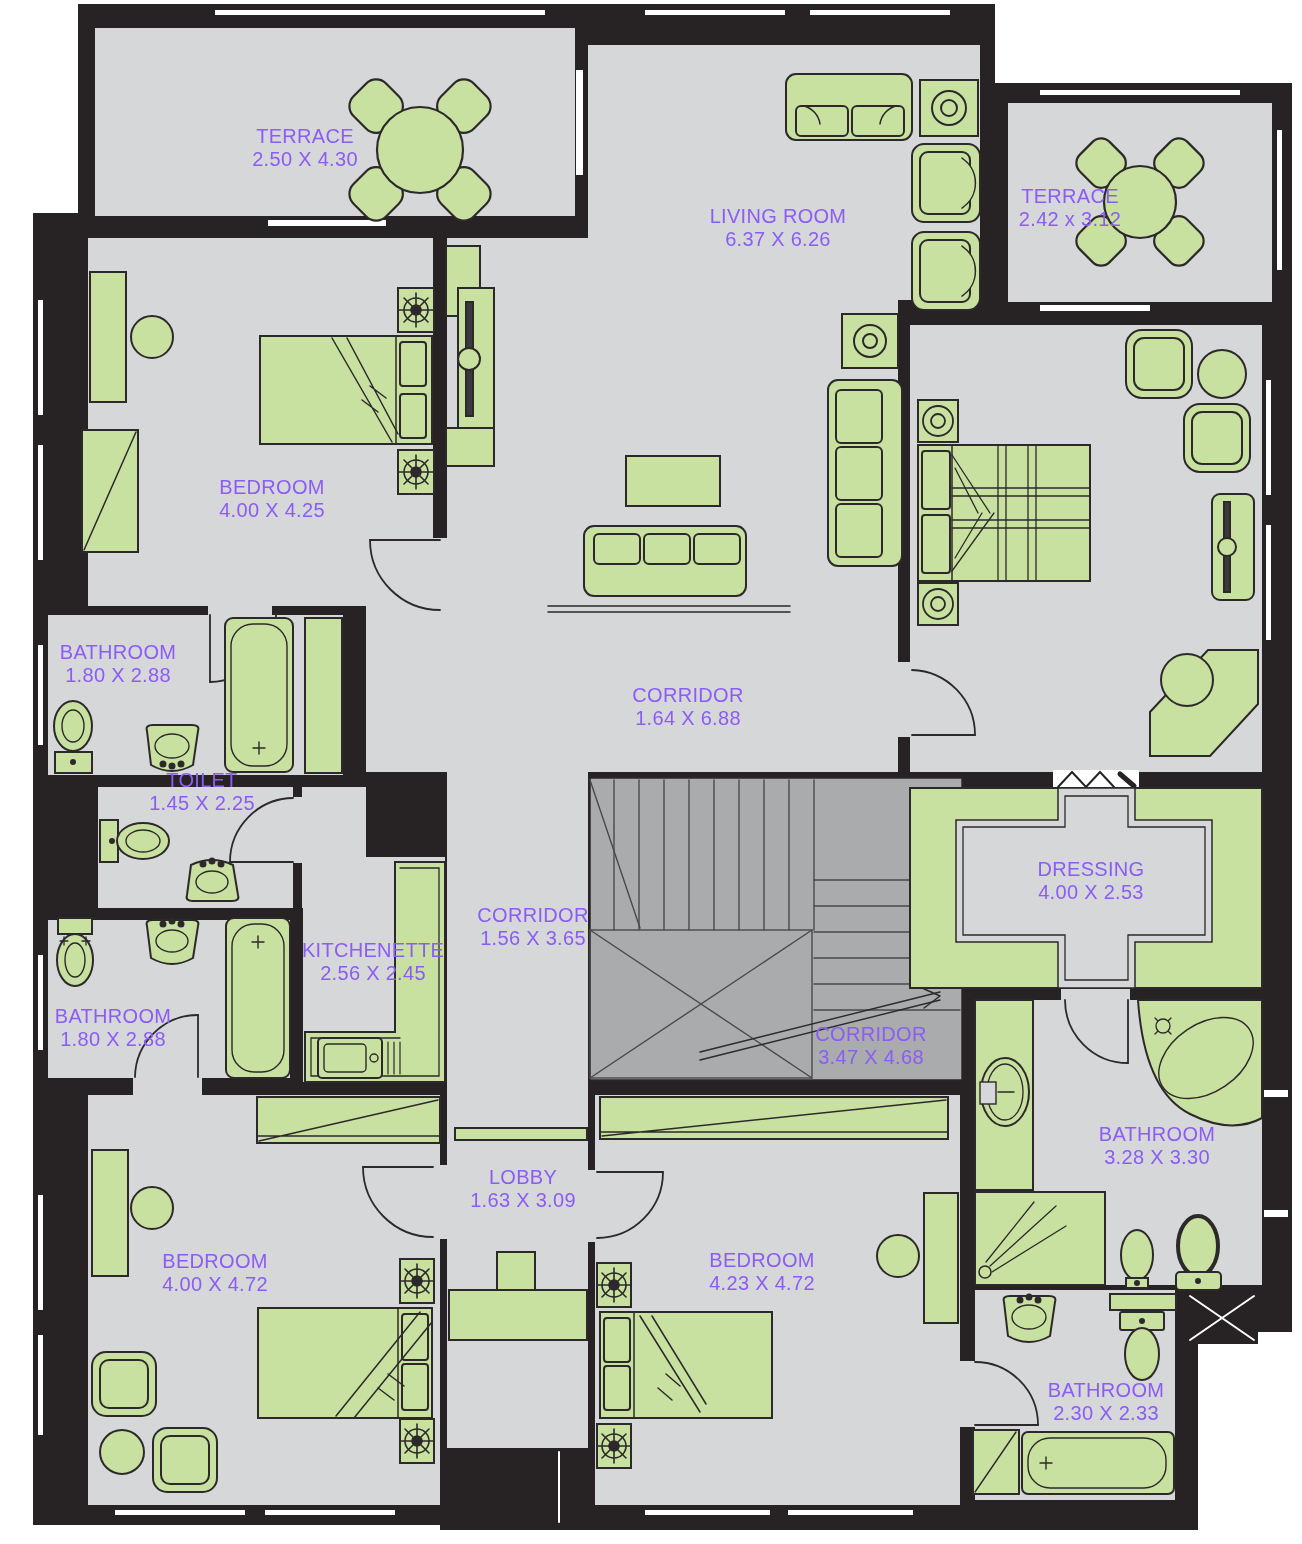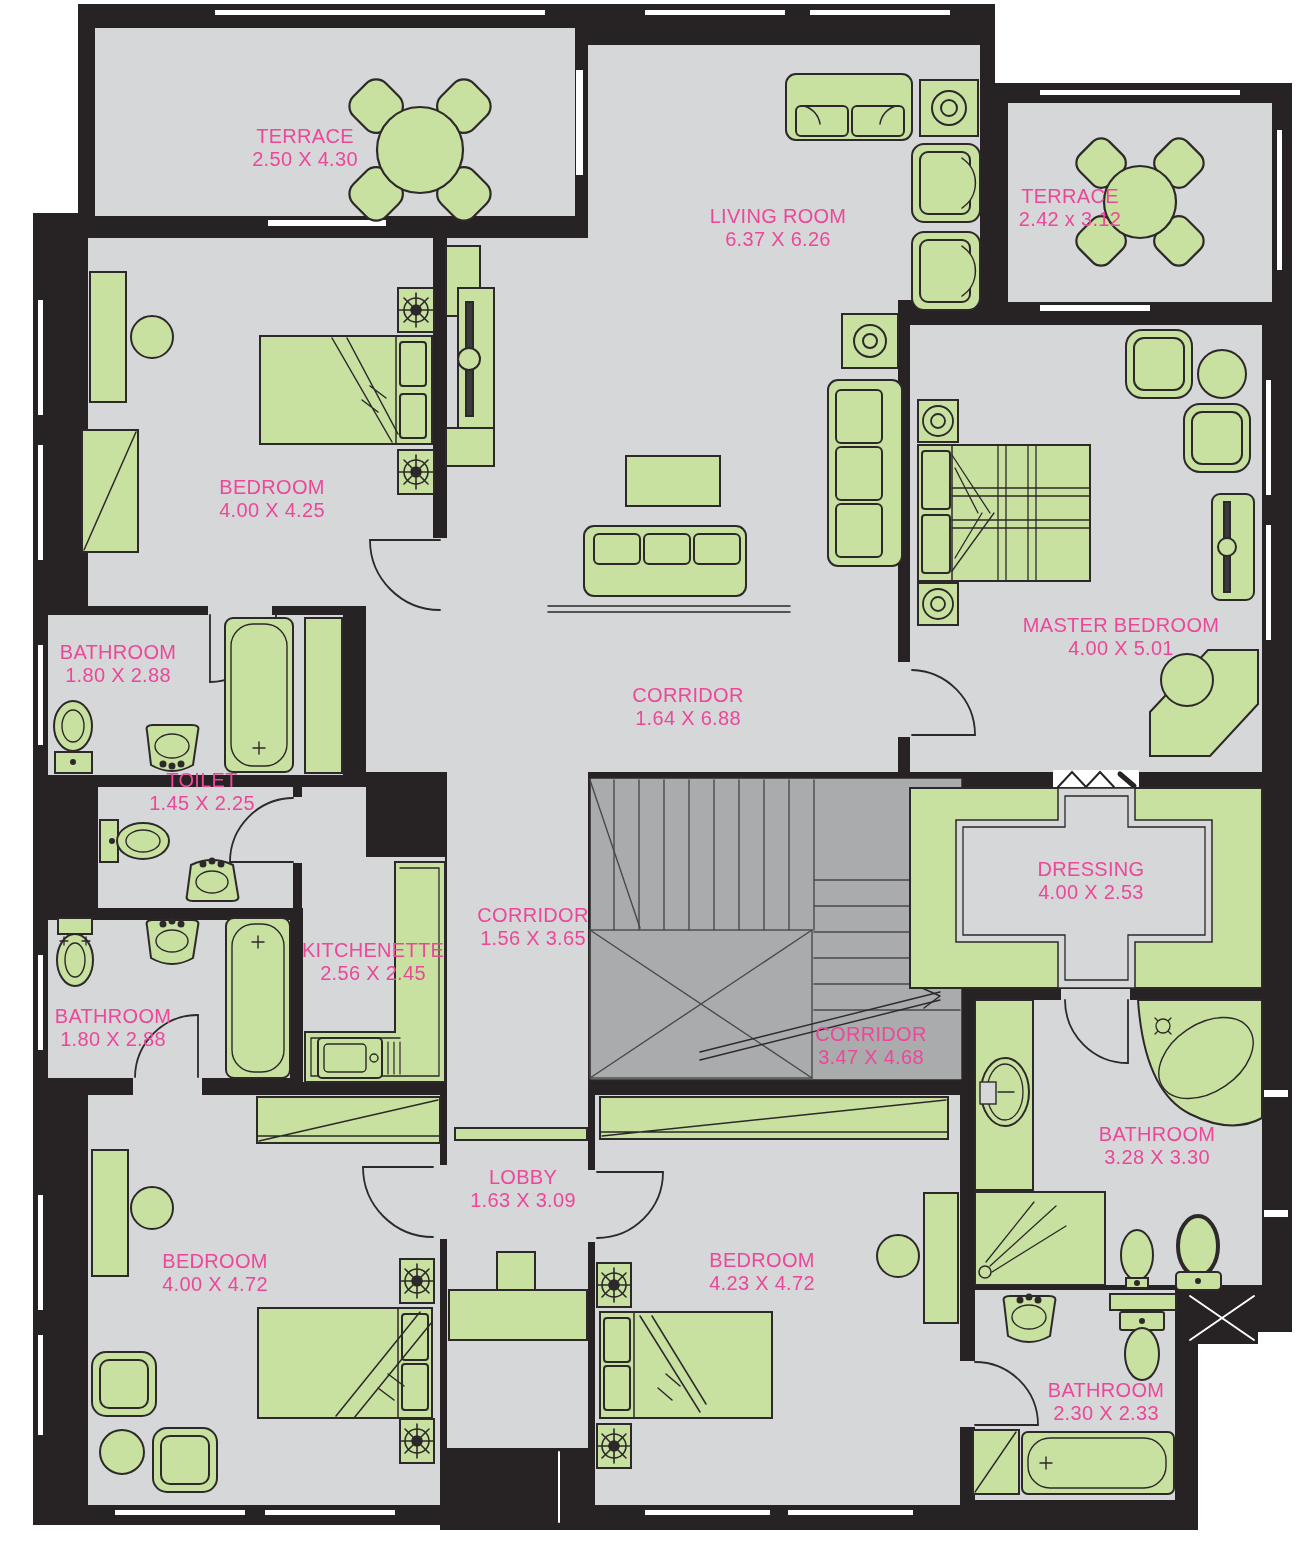--- a/index.html
+++ b/index.html
@@ -1,20 +1,20 @@
 <!DOCTYPE html>
 <html><head>
 <meta charset="utf-8">
 <style>
   html,body{margin:0;padding:0;background:#ffffff;}
   .plan{position:relative;width:1302px;height:1544px;background:#ffffff;overflow:hidden;
         font-family:"Liberation Sans", sans-serif;}
   .plan svg{position:absolute;left:0;top:0;}
   .room-label{position:absolute;transform:translate(-50%,-50%);text-align:center;
-      color:#ec4899;font-size:20px;line-height:23px;font-weight:400;letter-spacing:.3px;
+      color:#8b5cf6;font-size:20px;line-height:23px;font-weight:400;letter-spacing:.3px;
       white-space:nowrap;pointer-events:none;}
 </style>
 </head>
 <body>
 
 <div class="plan">
 <svg width="1302" height="1544" viewBox="0 0 1302 1544" fill="none" stroke-linecap="round">
 
   <g fill="#272224" stroke="none">
     <rect x="78" y="4" width="517" height="233"></rect>
@@ -517,24 +517,20 @@
       <div>6.37 X 6.26</div>
     </div>
   <div class="room-label" style="left:1070px;top:208px">
       <div>TERRACE</div>
       <div>2.42 x 3.12</div>
     </div>
   <div class="room-label" style="left:272px;top:499px">
       <div>BEDROOM</div>
       <div>4.00 X 4.25</div>
     </div>
-  <div class="room-label" style="left:1121px;top:637px">
-      <div>MASTER BEDROOM</div>
-      <div>4.00 X 5.01</div>
-    </div>
   <div class="room-label" style="left:118px;top:664px">
       <div>BATHROOM</div>
       <div>1.80 X 2.88</div>
     </div>
   <div class="room-label" style="left:688px;top:707px">
       <div>CORRIDOR</div>
       <div>1.64 X 6.88</div>
     </div>
   <div class="room-label" style="left:202px;top:792px">
       <div>TOILET</div>

